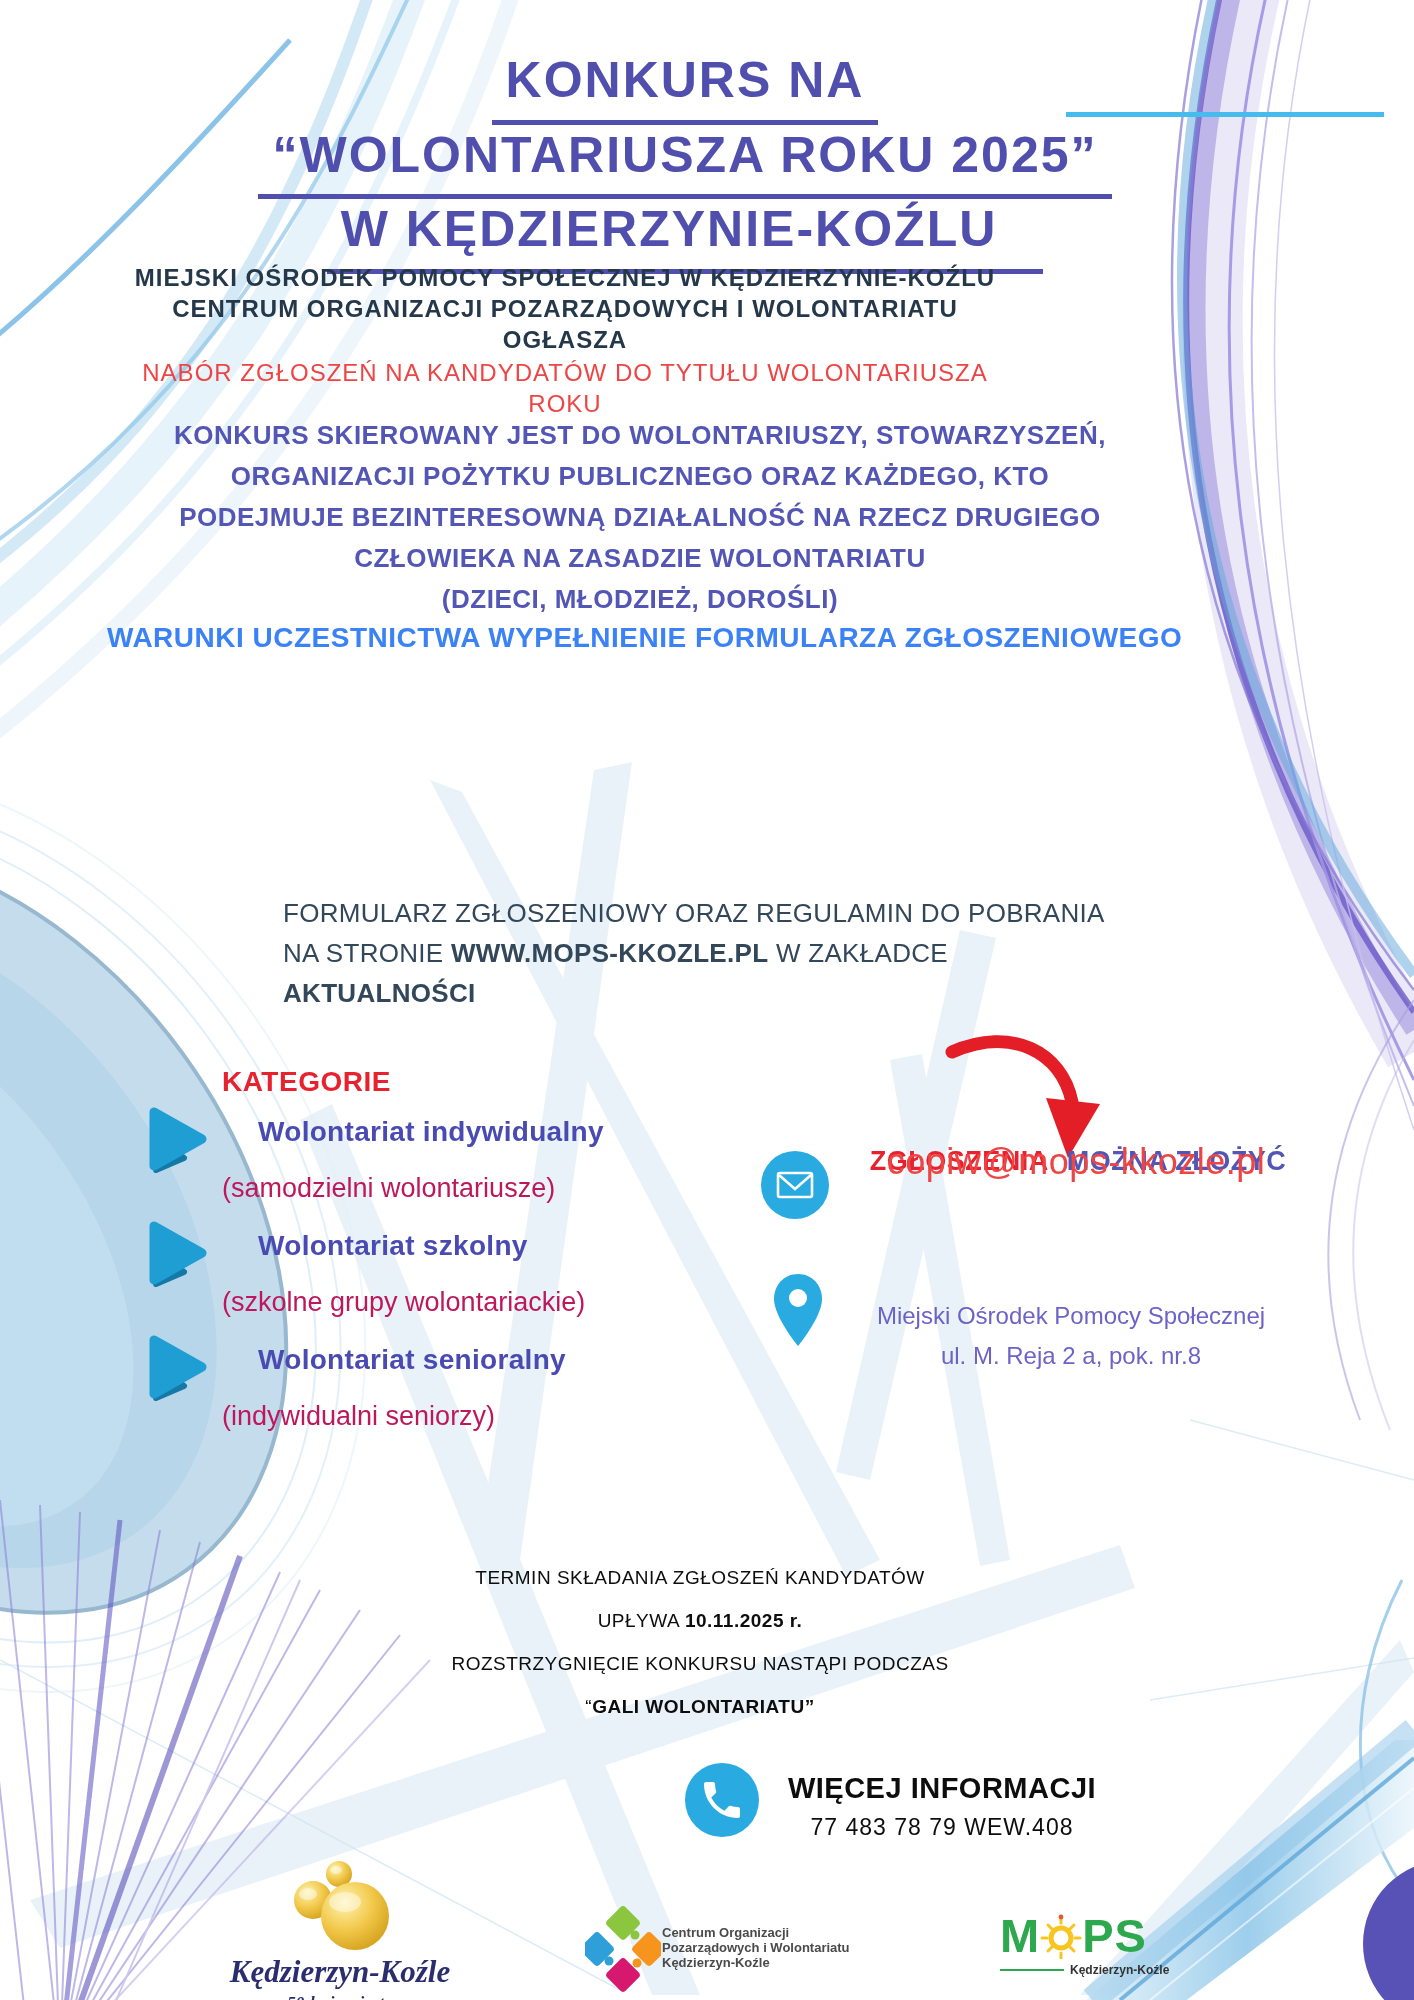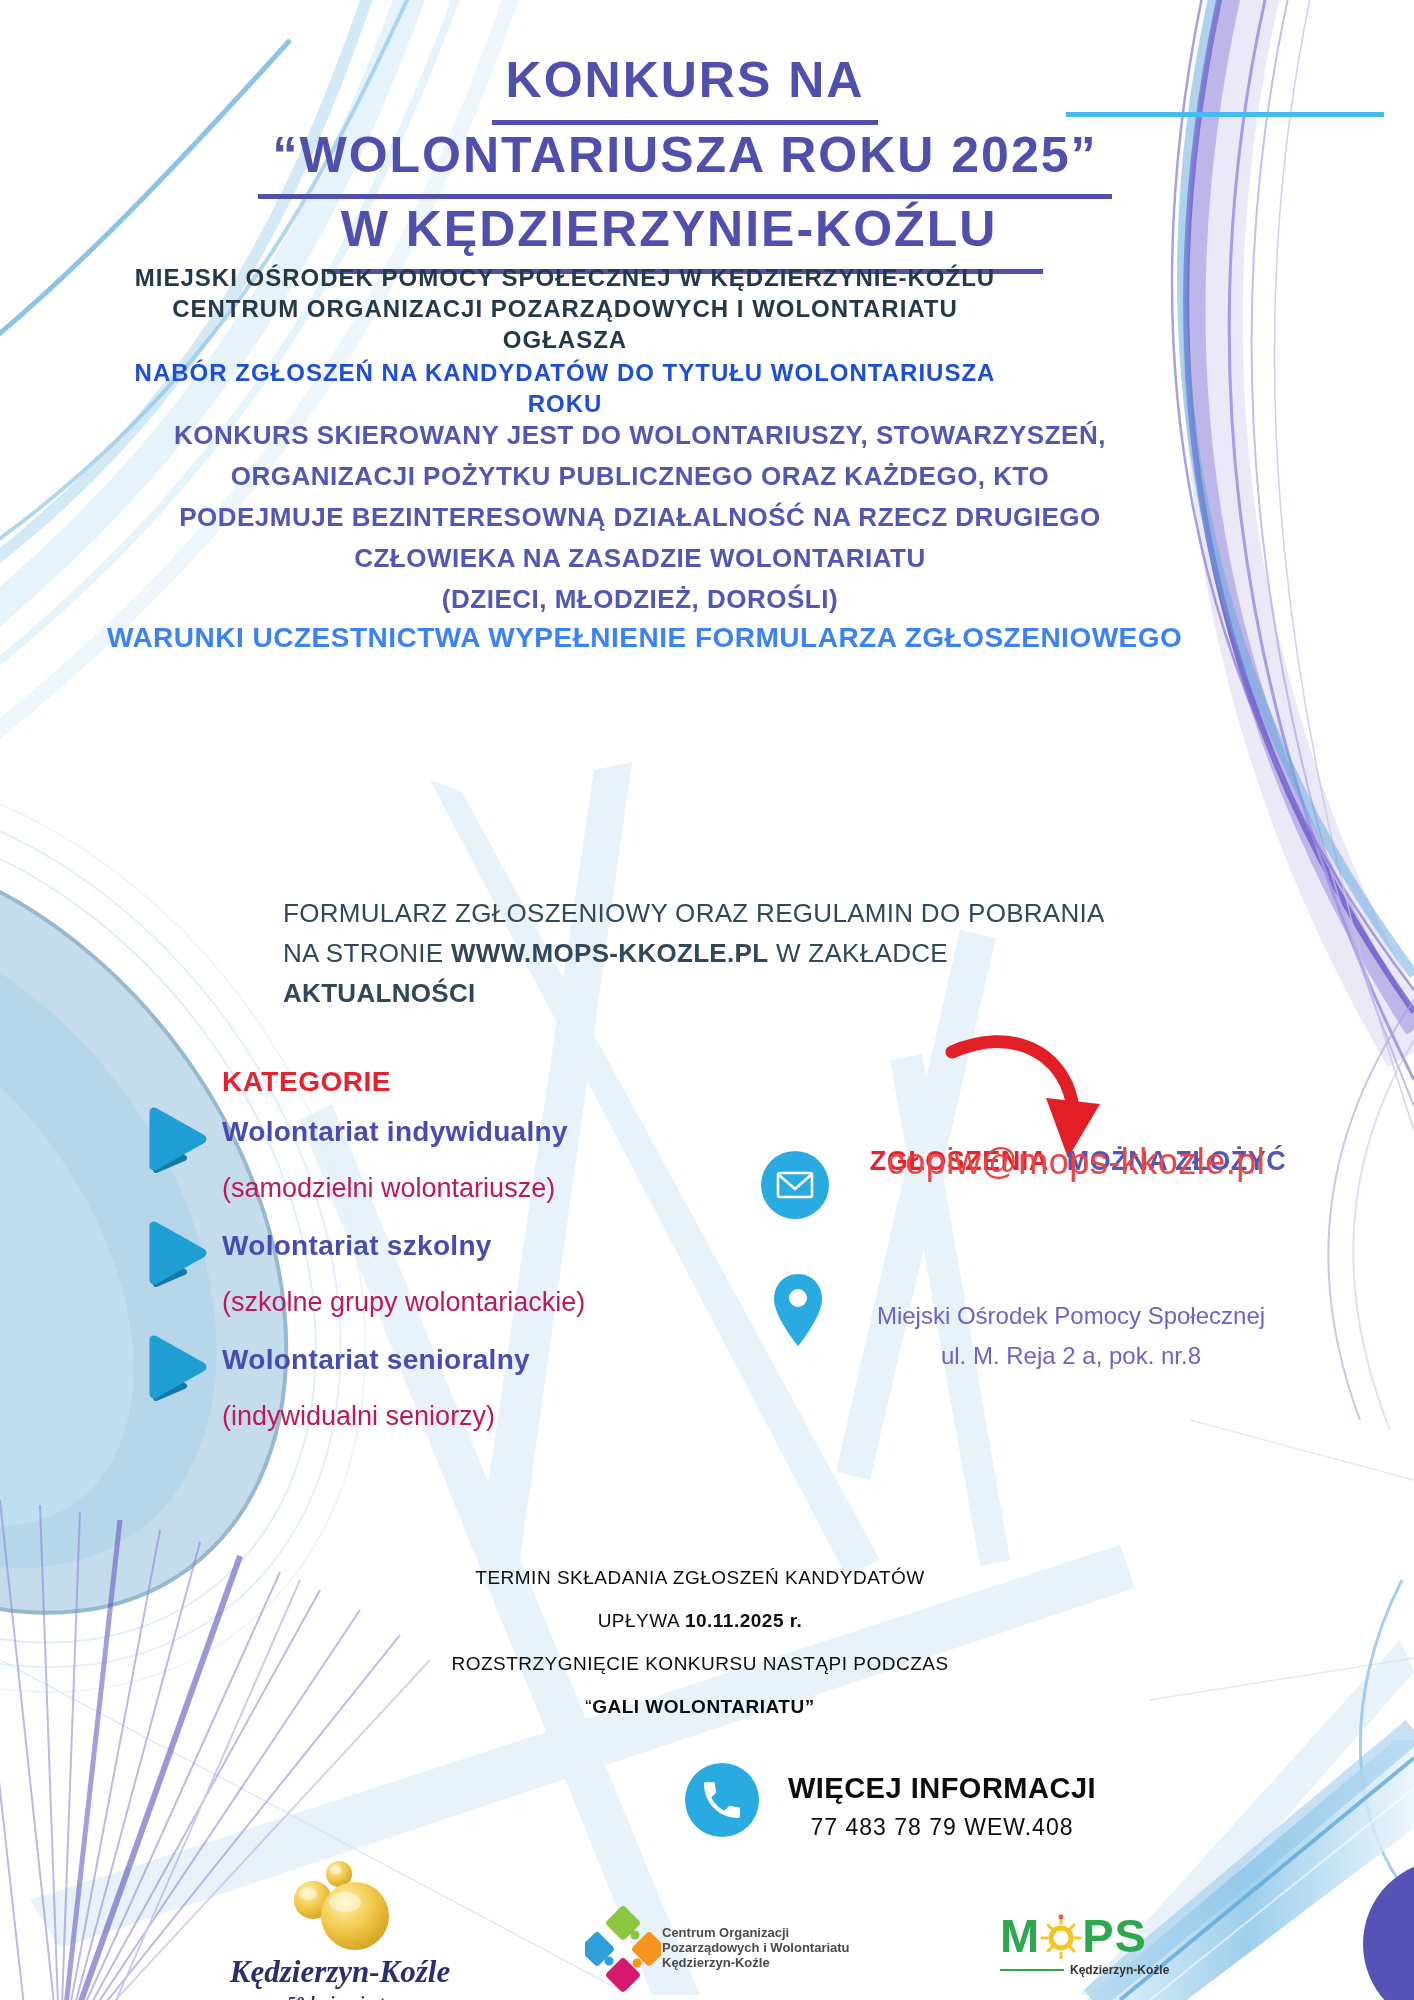--- a/index.html
+++ b/index.html
@@ -10,37 +10,37 @@
 
   
   .title{left:0;top:54px;width:1370px;text-align:center;color:#504FAE;font-weight:bold;
          font-size:50px;letter-spacing:2px;line-height:1.05;}
   .title .tl{display:inline-block;border-bottom:5px solid #504FAE;padding:0 14px 13px;margin-bottom:4px;}
   .title .tl-last{padding-right:46px;}
 
   
   .announce{left:55px;top:262px;width:1020px;text-align:center;color:#25384A;
             font-size:24px;font-weight:bold;letter-spacing:1px;line-height:31px;}
-  .nabor{left:55px;top:357px;width:1020px;text-align:center;color:#1d4ed8;
-         font-size:24px;font-weight:bold;letter-spacing:1px;line-height:31px;}
+  .nabor{left:55px;top:357px;width:1020px;text-align:center;color:#ef4444;
+         font-size:24px;font-weight:normal;letter-spacing:1px;line-height:31px;}
 
   .audience{left:70px;top:415px;width:1140px;text-align:center;color:#5356B5;
             font-size:26px;font-weight:bold;letter-spacing:0.5px;line-height:41px;}
 
   .warunki{left:107px;top:622px;width:1100px;color:#3b82f6;font-size:28px;font-weight:bold;letter-spacing:0.5px;}
 
   
   .download{left:283px;top:893px;width:880px;color:#33475A;font-size:26px;line-height:40px;letter-spacing:0.3px;}
   .download .b{font-weight:bold;}
 
   
   .kat-label{left:222px;top:1066px;color:#E8212E;font-size:28px;font-weight:bold;letter-spacing:0.5px;}
   .cat-item{position:absolute;left:146px;width:700px;padding-left:76px;}
   .cat-item .icn{position:absolute;left:0;top:2px;}
-  .cat-name{font-size:28px;font-weight:bold;color:#4A4BB2;line-height:56px;letter-spacing:0.3px;}
+  .cat-name{font-size:28px;font-weight:bold;color:#4A4BB2;line-height:56px;letter-spacing:0.3px;margin-left:36px;}
   .cat-desc{font-size:27px;color:#be185d;line-height:56px;}
   .stacked .cat-name,.stacked .cat-desc{display:block;}
 
   
   .sub-heading{left:858px;top:1146px;width:440px;text-align:center;font-size:27px;font-weight:bold;letter-spacing:0.5px;}
   .sub-heading .red{color:#E8212E;}
   .sub-heading .pur{color:#5356B5;margin-left:11px;}
   .sub-email{left:856px;top:1141px;width:440px;text-align:center;font-size:36px;color:#ef4444;letter-spacing:0.5px;}
   .sub-addr{left:840px;top:1296px;width:462px;text-align:center;font-size:24px;color:#6C63C7;line-height:40px;}
 

